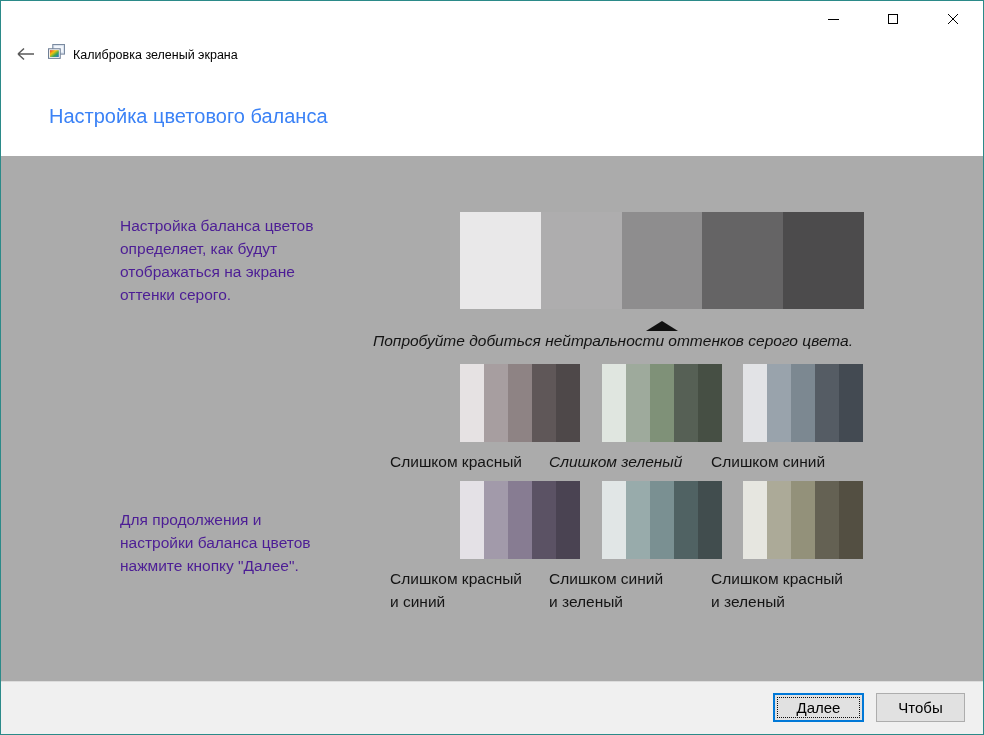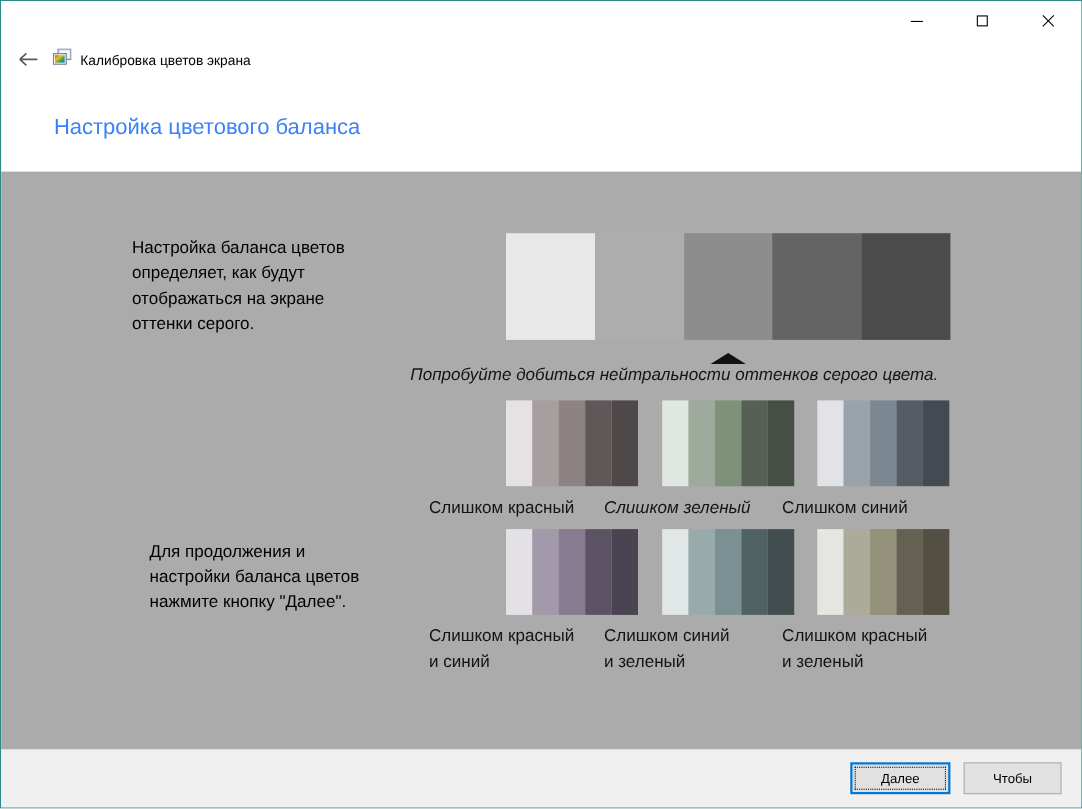--- a/index.html
+++ b/index.html
@@ -25,22 +25,22 @@
   .app-icon { position:absolute; left:47px; top:7px; width:17px; height:17px; }
   .header-title { position:absolute; left:72px; top:11px; font-size:12.5px; color:#000; }
 
   
   .page-title { position:absolute; left:48px; top:104px; font-size:20px; color:#3b82f6; }
 
   
   .content { position:absolute; left:0; right:0; top:155px; bottom:53px; background:#ABABAB; }
 
   .para { position:absolute; left:119px; width:265px; font-size:15.5px; line-height:23px;
-          white-space:pre-line; color:#000000; }
-  .p1 { top:58px; } .p2 { top:181px; } .p3 { top:334px;margin-left:16px; }
+          white-space:pre-line; color:#4c1d95; }
+  .p1 { top:58px; } .p2 { top:181px; } .p3 { top:352px; }
 
   .gray-bar { position:absolute; left:459px; top:56px; width:404px; height:97px; display:flex; }
   .gray-bar > div { flex:1; }
 
   .pointer-up { position:absolute; left:645px; top:165px; width:0; height:0;
                 border-left:16px solid transparent; border-right:16px solid transparent;
                 border-bottom:10px solid #111; }
 
   .caption { position:absolute; left:372px; top:176px; font-size:15.5px; color:#141414;font-style:italic; }
 
@@ -49,21 +49,21 @@
   .g1 { left:459px; top:208px; } .g2 { left:601px; top:208px; } .g3 { left:742px; top:208px; }
   .g4 { left:459px; top:325px; } .g5 { left:601px; top:325px; } .g6 { left:742px; top:325px; }
 
   .swatch-label { position:absolute; font-size:15.5px; line-height:23px; white-space:pre-line; color:#141414; }
   .l1 { left:389px; top:294px; } .l2 { left:548px; top:294px;font-style:italic; } .l3 { left:710px; top:294px; }
   .l4 { left:389px; top:411px; } .l5 { left:548px; top:411px; } .l6 { left:710px; top:411px; }
 
   
   .footer { position:absolute; left:0; right:0; bottom:0; height:53px;
             background:#F0F0F0; border-top:1px solid #DCDCDC; }
-  .btn { position:absolute; top:11px; height:29px; font-size:12px;
+  .btn { position:absolute; top:11px; height:29px; font-size:15px;
          font-family:"Liberation Sans","DejaVu Sans",sans-serif;
          display:flex; align-items:center; justify-content:center; cursor:default; color:#000; }
   .btn-next { left:772px; width:91px; background:#E1E1E1; border:2px solid #0078D7;
               outline:1px dotted #111; outline-offset:-5px; }
   .btn-cancel { left:875px; width:89px; background:#E1E1E1; border:1px solid #ADADAD; }
 </style>
 </head>
 <body>
 
 <div class="window">
@@ -97,21 +97,21 @@
           <stop offset="0.35" stop-color="#f4c20d"></stop>
           <stop offset="0.65" stop-color="#3aa655"></stop>
           <stop offset="1" stop-color="#2a66d9"></stop>
         </linearGradient>
       </defs>
       <rect x="4.5" y="0.5" width="11" height="9" fill="#dfe7f2" stroke="#7a8aa0"></rect>
       <rect x="6" y="2" width="8" height="5.5" fill="#f4f8fd"></rect>
       <rect x="0.5" y="4.5" width="11" height="9" fill="#ffffff" stroke="#6f7f96"></rect>
       <rect x="1.8" y="5.8" width="8.4" height="6.4" fill="url(#rg)"></rect>
     </svg>
-    <span class="header-title">Калибровка цветов экрана</span>
+    <span class="header-title">Калибровка зеленый экрана</span>
   </div>
 
   <div class="page-title">Настройка цветового баланса</div>
 
   <div class="content">
 
     <div class="para p1">Настройка баланса цветов
 определяет, как будут
 отображаться на экране
 оттенки серого.</div>

